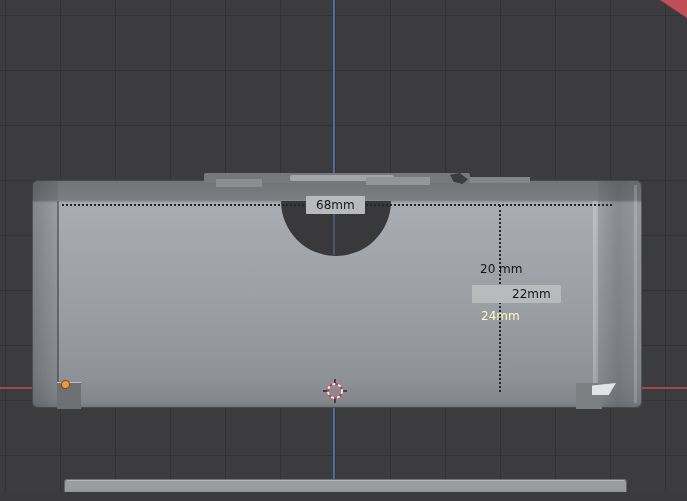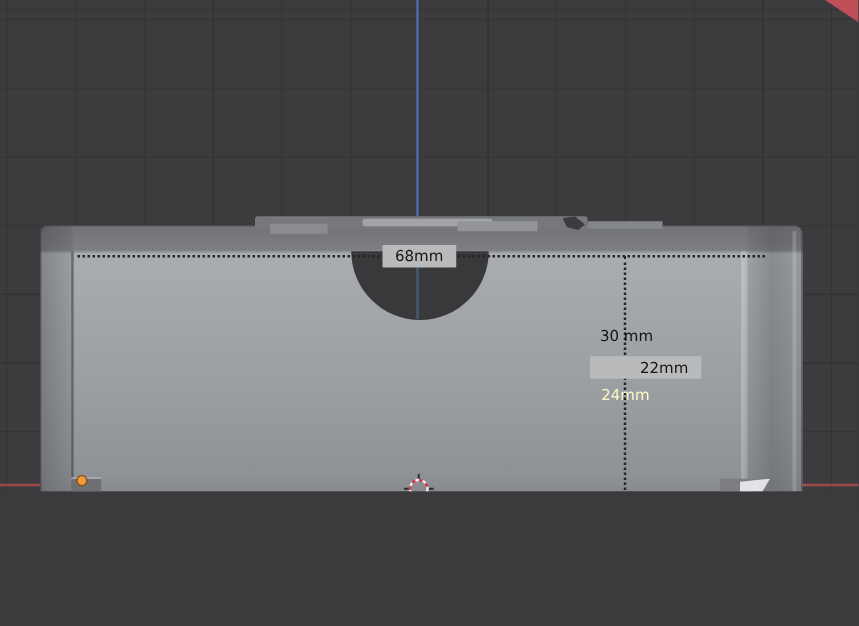--- a/index.html
+++ b/index.html
@@ -7,21 +7,21 @@
     padding: 0;
     width: 687px;
     height: 501px;
     overflow: hidden;
     background: #3b3b3d;
     font-family: "DejaVu Sans", sans-serif;
   }
   .viewport {
     position: relative;
     width: 687px;
-    height: 393px;
+    height: 492px;
     background: #3c3c3e;
     overflow: hidden;
   }
   .abs { position: absolute; }
 
   
   .grid {
     position: absolute; inset: 0;
     background-image:
       repeating-linear-gradient(90deg, #333335 0 1px, transparent 1px 55px),
@@ -156,21 +156,21 @@
     <div class="abs wedge"></div>
     <div class="abs origin-dot"></div>
 
     <div class="abs bottom-band"></div>
   </div>
 
   <div class="abs dim-h"></div>
   <div class="abs dim-v"></div>
 
   <div class="dim-label boxed label-68">68mm</div>
-  <div class="dim-label label-20">30 mm</div>
+  <div class="dim-label label-20">20 mm</div>
   <div class="dim-label boxed label-22">22mm</div>
   <div class="dim-label label-24">24mm</div>
 
   <svg class="abs cursor3d" width="24" height="24" viewBox="0 0 24 24">
     <line x1="12" y1="0" x2="12" y2="4" stroke="#2b2b2b" stroke-width="1.5"></line>
     <line x1="12" y1="20" x2="12" y2="24" stroke="#2b2b2b" stroke-width="1.5"></line>
     <line x1="0" y1="12" x2="4" y2="12" stroke="#2b2b2b" stroke-width="1.5"></line>
     <line x1="20" y1="12" x2="24" y2="12" stroke="#2b2b2b" stroke-width="1.5"></line>
     <circle cx="12" cy="12" r="7" fill="none" stroke="#cc3b4a" stroke-width="2"></circle>
     <circle cx="12" cy="12" r="7" fill="none" stroke="#ececec" stroke-width="2" stroke-dasharray="3 3"></circle>

